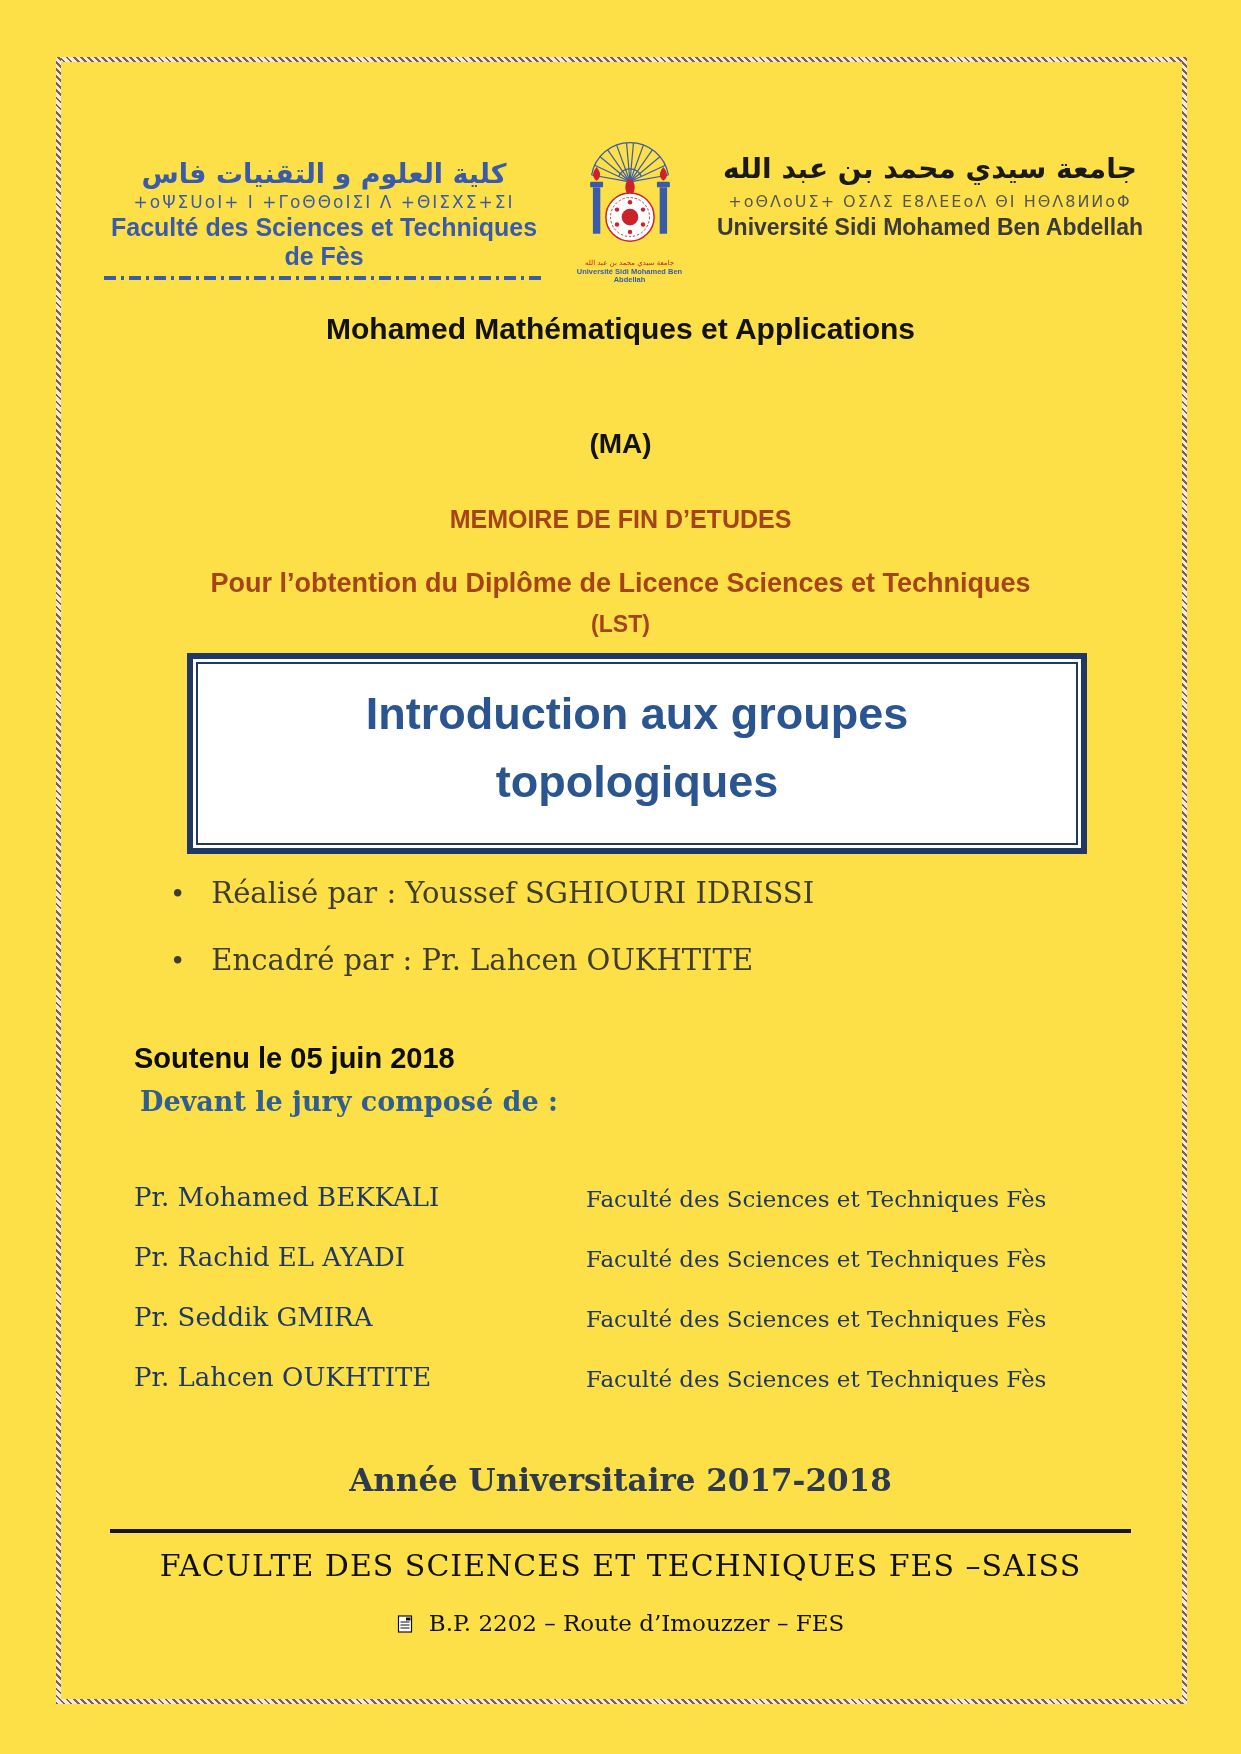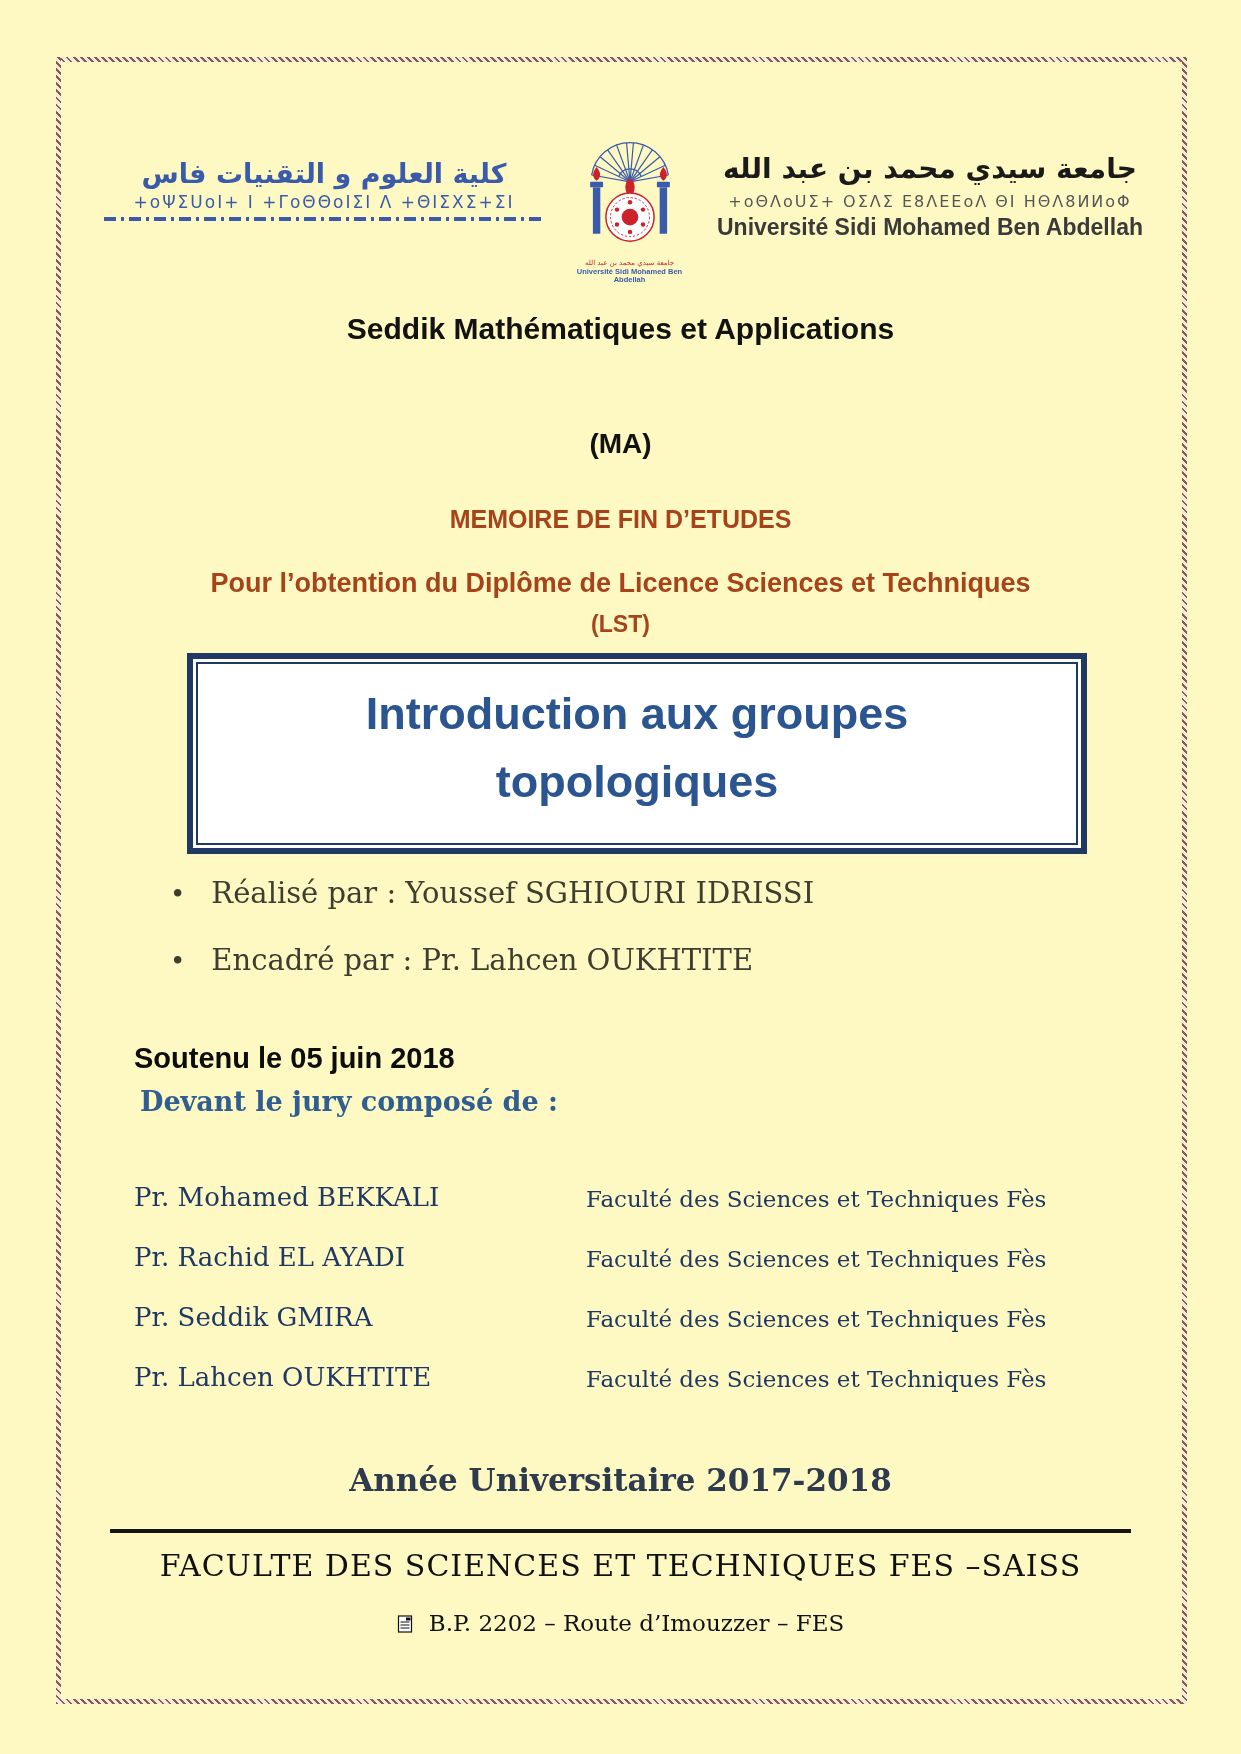--- a/index.html
+++ b/index.html
@@ -1,18 +1,18 @@
 <!DOCTYPE html>
 <html><head>
 <meta charset="utf-8">
 <style>
   html,body { margin:0; padding:0; background:#e8e8e8; }
   .page {
     position:relative; width:1241px; height:1754px; margin:0 auto;
-    background:#fef9c3; overflow:hidden;
+    background:#fde047; overflow:hidden;
     font-family:"Liberation Sans", sans-serif;
   }
   
   .frame { position:absolute; background:repeating-linear-gradient(45deg,#8a5b47 0 2px,#f3eae2 2px 5px); }
   .frame-top    { left:56px; right:54px; top:57px;  height:5px; }
   .frame-bottom { left:56px; right:54px; bottom:50px; height:5px; }
   .frame-left   { left:56px; top:57px; bottom:50px; width:5px; }
   .frame-right  { right:54px; top:57px; bottom:50px; width:5px; }
 
   .header-row { position:absolute; top:128px; left:104px; right:96px; display:flex; justify-content:space-between; align-items:flex-start; }
@@ -65,20 +65,21 @@
 
   <div class="frame frame-top"></div>
   <div class="frame frame-bottom"></div>
   <div class="frame frame-left"></div>
   <div class="frame frame-right"></div>
 
   <div class="header-row">
     <div class="logo-left">
       <div class="ar">كلية العلوم و التقنيات فاس</div>
       <div class="tif">+oΨΣUoI+ I +ΓoΘΘoIΣI Λ +ΘIΣΧΣ+ΣI</div>
+      <div class="fr">Faculté des Sciences et Techniques de Fès</div>
       <div class="dashline"></div>
     </div>
 
     <div class="emblem">
       <svg width="112" height="128" viewBox="0 0 100 138">
         <g stroke="#3A5BAA" stroke-width="1.3" fill="none">
           <line x1="50" y1="58" x2="8.6" y2="50.7"></line>
             <line x1="50" y1="58" x2="11.9" y2="40.2"></line>
           <line x1="50" y1="58" x2="17.8" y2="31.0"></line>
             <line x1="50" y1="58" x2="25.9" y2="23.6"></line>
@@ -116,21 +117,21 @@
       <div class="cap-fr">Université Sidi Mohamed Ben Abdellah</div>
     </div>
 
     <div class="logo-right">
       <div class="ar">جامعة سيدي محمد بن عبد الله</div>
       <div class="tif">+oΘΛoUΣ+ OΣΛΣ Ε8ΛΕΕoΛ ΘΙ ΗΘΛ8ИИoΦ</div>
       <div class="fr">Université Sidi Mohamed Ben Abdellah</div>
     </div>
   </div>
 
-  <div class="centered h-licence">Seddik Mathématiques et Applications</div>
+  <div class="centered h-licence">Mohamed Mathématiques et Applications</div>
   <div class="centered h-ma">(MA)</div>
   <div class="centered h-memoire">MEMOIRE DE FIN D’ETUDES</div>
   <div class="centered h-pour">Pour l’obtention du Diplôme de Licence Sciences et Techniques</div>
   <div class="centered h-lst">(LST)</div>
 
   <div class="title-box">
     <div class="title-inner">
       <div class="title-line">Introduction aux groupes</div>
       <div class="title-line">topologiques</div>
     </div>

